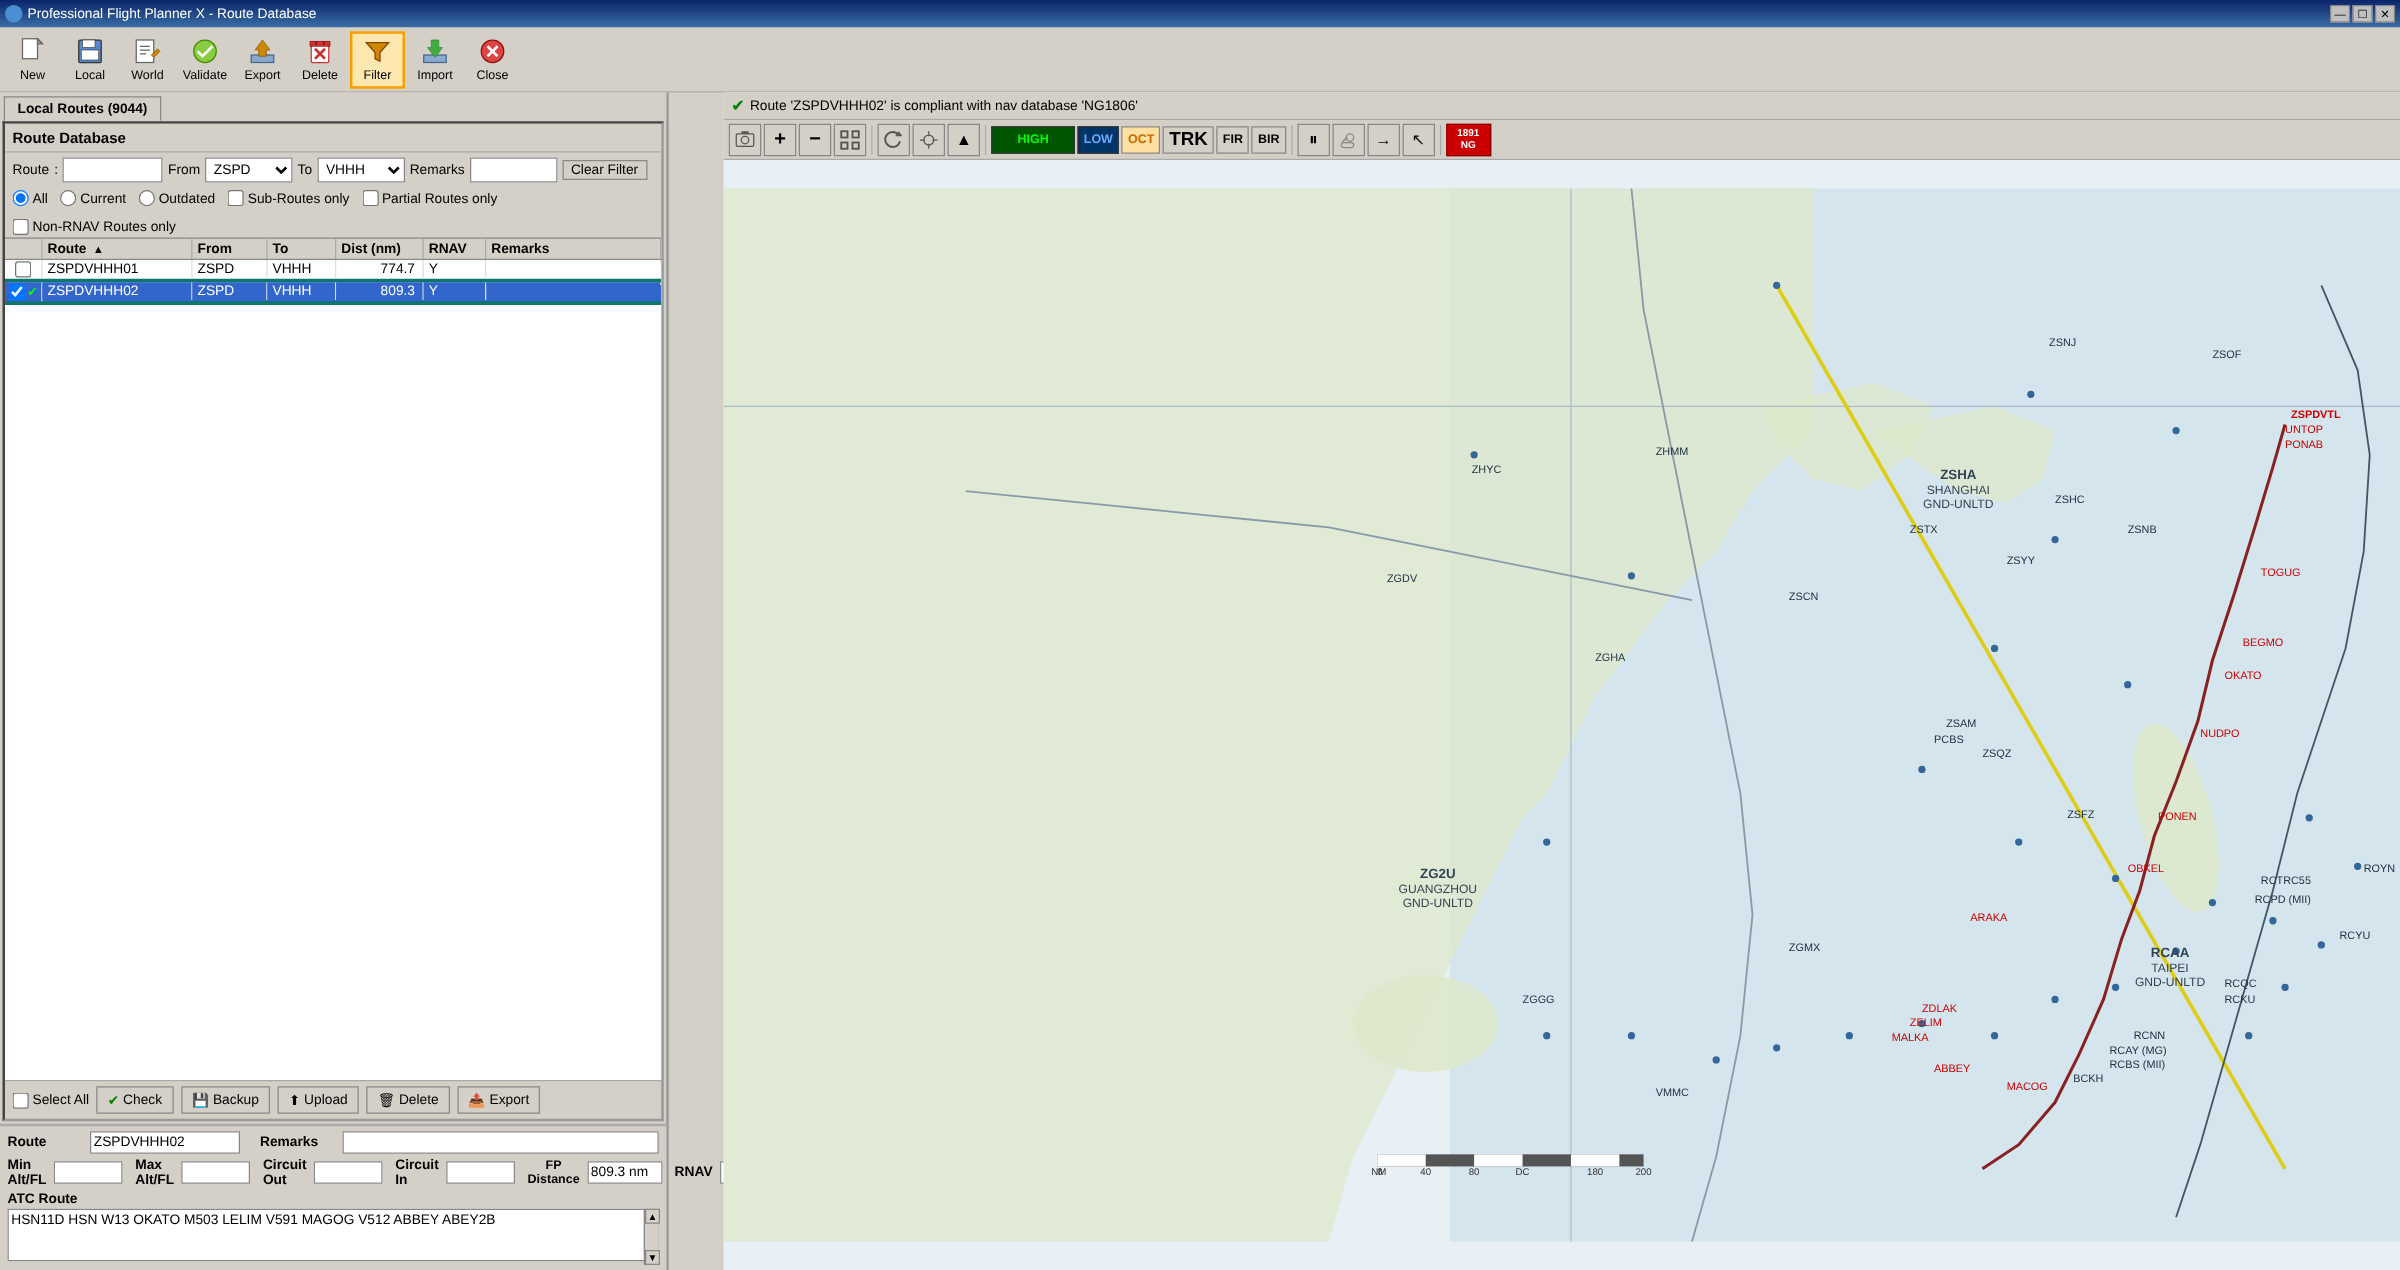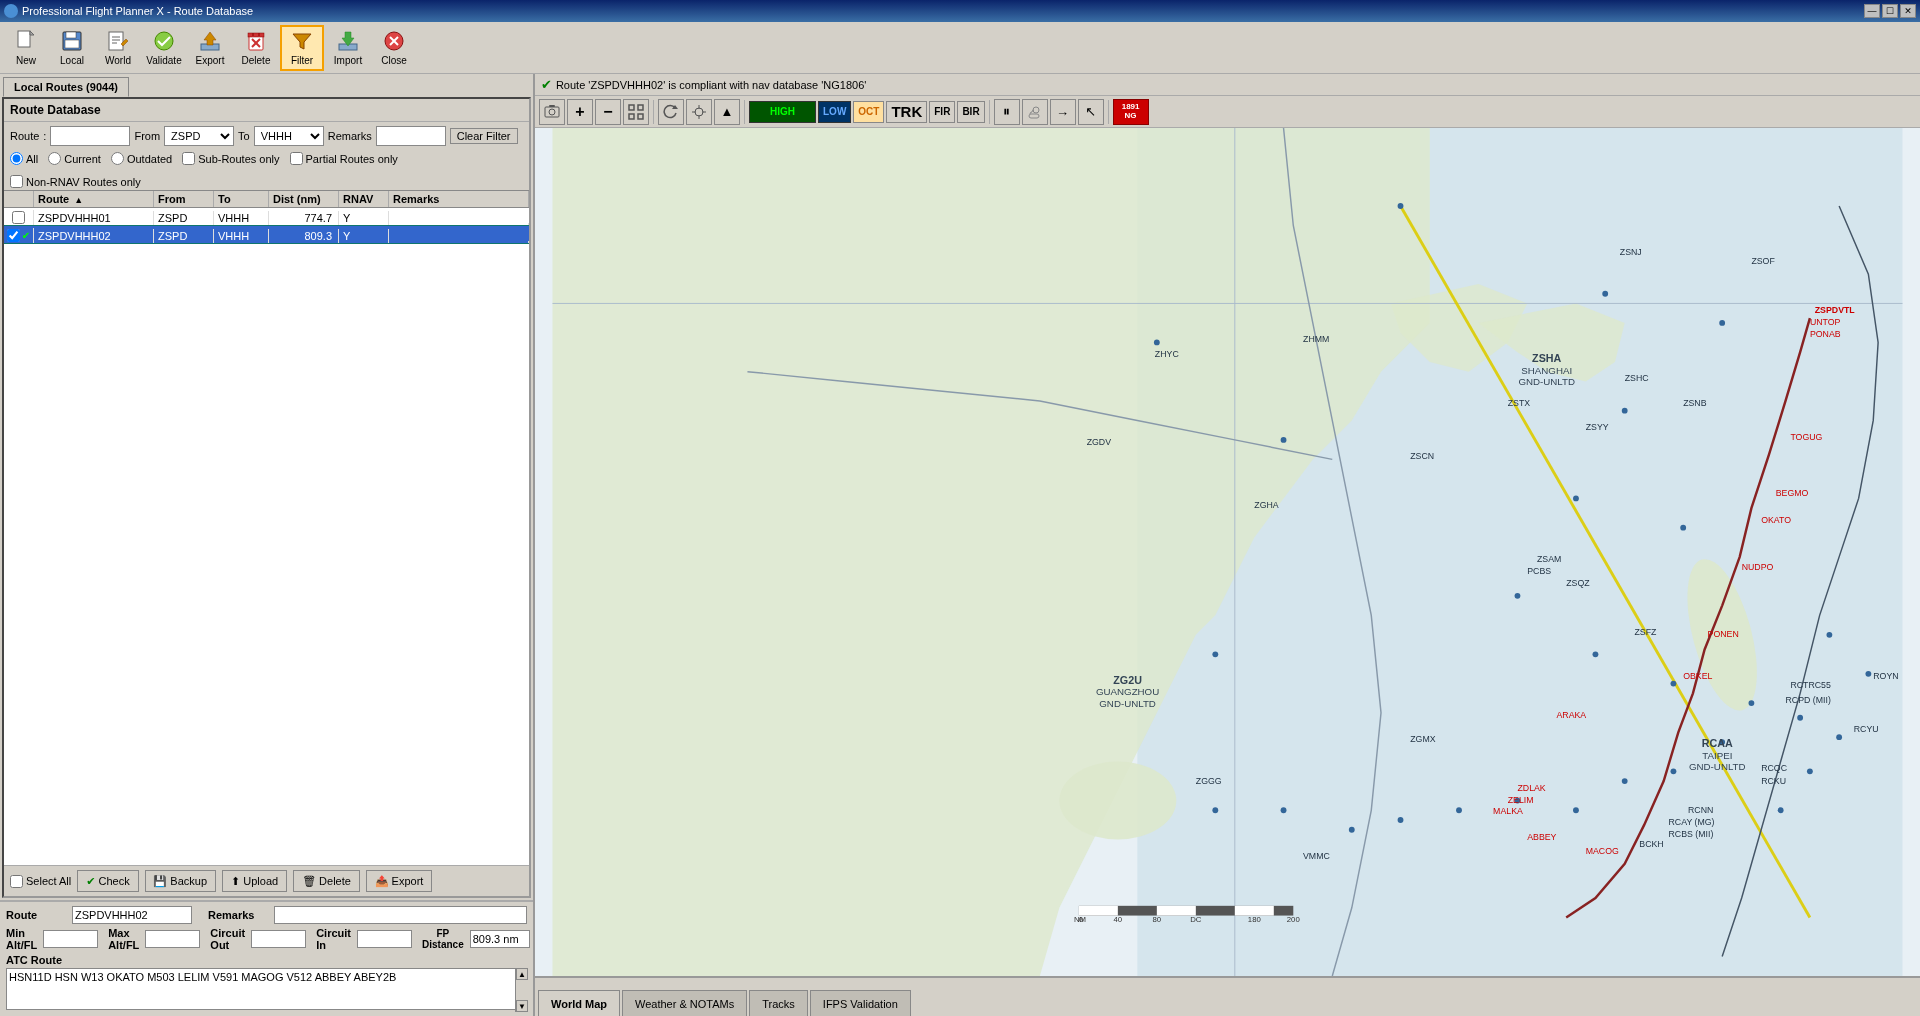--- a/index.html
+++ b/index.html
@@ -12,21 +12,21 @@
     .title-bar-buttons { display: flex; gap: 2px; }
     .title-btn { width: 16px; height: 14px; background: #c0c0c0; border: 1px solid #888; font-size: 9px; cursor: pointer; display: flex; align-items: center; justify-content: center; color: black; }
     
     
     .toolbar { height: 52px; background: #d4d0c8; border-bottom: 1px solid #aaa; display: flex; align-items: center; padding: 2px 4px; gap: 2px; }
     .toolbar-btn { display: flex; flex-direction: column; align-items: center; justify-content: center; width: 44px; height: 46px; background: #d4d0c8; border: 1px solid transparent; cursor: pointer; font-size: 10px; gap: 2px; }
     .toolbar-btn.active { border: 2px solid #f5a000; background: #ffe8b0; }
     .tb-icon { width: 24px; height: 24px; display: flex; align-items: center; justify-content: center; font-size: 16px; }
     
     
-    .main-container { display: flex; height: calc(1016px - 22px - 52px); }
+    .main-container { display: flex; height: calc(1016px - 22px - 52px); gap: 44px; }
     
     
     .left-panel { width: 535px; min-width: 535px; background: #d4d0c8; border-right: 2px solid #999; display: flex; flex-direction: column; }
     
     
     .tab-bar { display: flex; padding: 3px 3px 0; background: #d4d0c8; }
     .tab { padding: 3px 10px; background: #c0bdb5; border: 1px solid #888; border-bottom: none; cursor: pointer; font-size: 11px; margin-right: 2px; }
     .tab.active { background: #d4d0c8; border-bottom: 1px solid #d4d0c8; font-weight: bold; }
     
     
@@ -41,21 +41,21 @@
     .clear-filter-btn { height: 16px; padding: 0 6px; background: #d4d0c8; border: 1px solid #888; cursor: pointer; font-size: 11px; }
     
     
     .radio-row { display: flex; align-items: center; padding: 2px 6px; gap: 10px; flex-wrap: wrap; }
     .radio-item { display: flex; align-items: center; gap: 3px; font-size: 11px; cursor: pointer; }
     .radio-item input { margin: 0; }
     .checkbox-item { display: flex; align-items: center; gap: 3px; font-size: 11px; cursor: pointer; }
     
     
     .table-area { flex: 1; overflow-y: auto; background: white; }
-    .table-row { display: flex; align-items: flex-end; border-bottom: 1px solid #0f766e; min-height: 18px; }
+    .table-row { display: flex; align-items: flex-start; border-bottom: 3px solid #0f766e; min-height: 18px; }
     .table-row.selected { background: #3366cc; color: white; }
     .table-row.selected .cell { color: white; }
     .cell { font-size: 11px; padding: 1px 4px; border-right: 1px solid #ddd; overflow: hidden; }
     .cell-check { width: 30px; min-width: 30px; display: flex; align-items: center; justify-content: center; gap: 2px; }
     
     
     .action-btns { display: flex; align-items: center; padding: 4px 6px; gap: 6px; border-top: 1px solid #aaa; }
     .action-btn { display: flex; align-items: center; gap: 3px; height: 22px; padding: 0 8px; background: #d4d0c8; border: 1px solid #888; cursor: pointer; font-size: 11px; }
     .select-all-label { display: flex; align-items: center; gap: 3px; font-size: 11px; }
     
@@ -569,31 +569,15 @@
         <text x="535" y="815" font-size="8" fill="#333" font-family="Arial">NM</text>
         <text x="540" y="815" font-size="8" fill="#333" font-family="Arial" text-anchor="start">0</text>
         <text x="580" y="815" font-size="8" fill="#333" font-family="Arial" text-anchor="middle">40</text>
         <text x="620" y="815" font-size="8" fill="#333" font-family="Arial" text-anchor="middle">80</text>
         <text x="660" y="815" font-size="8" fill="#333" font-family="Arial" text-anchor="middle">DC</text>
         <text x="720" y="815" font-size="8" fill="#333" font-family="Arial" text-anchor="middle">180</text>
         <text x="760" y="815" font-size="8" fill="#333" font-family="Arial" text-anchor="middle">200</text>
       </svg>
     </div>
 
-    <div class="map-bottom">
-      <div class="map-tab-bar">
-        <div class="map-tab active">
-          <span>World Map</span>
-        </div>
-        <div class="map-tab">
-          <span>Weather &amp; NOTAMs</span>
-        </div>
-        <div class="map-tab">
-          <span>Tracks</span>
-        </div>
-        <div class="map-tab">
-          <span>IFPS Validation</span>
-        </div>
-      </div>
-    </div>
 
   </div>
 </div>
 
 </body></html>

